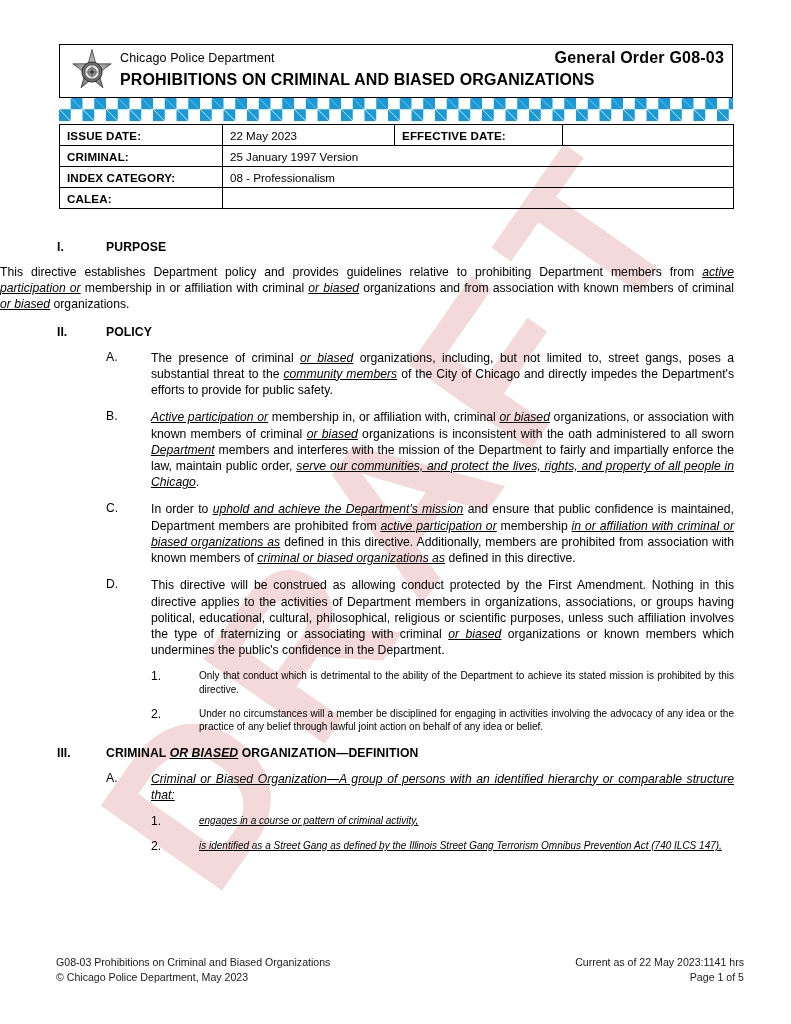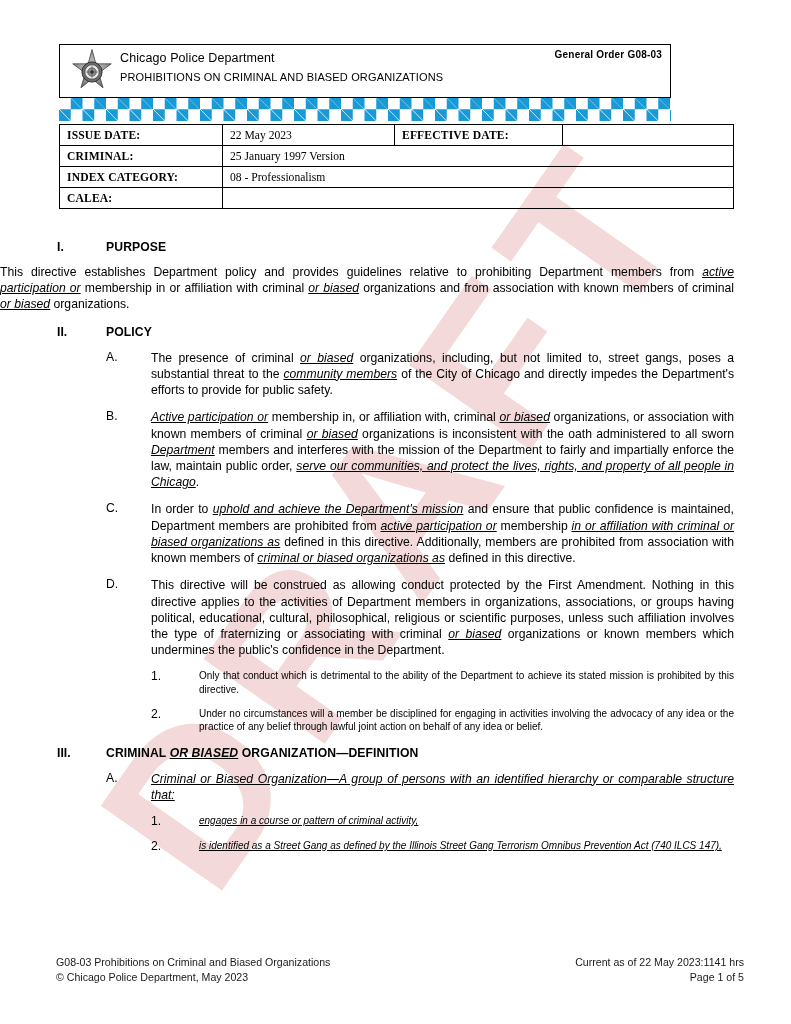--- a/index.html
+++ b/index.html
@@ -50,21 +50,21 @@
     height: 1024px;
     box-sizing: border-box;
     padding: 0;
   }
 
   
   .header-block {
     position: absolute;
     left: 59px;
     top: 44px;
-    width: 612px;
+    width: 674px;
   }
   .header-bar {
     border: 1.5px solid #000;
     background: #fff;
     height: 54px;
     position: relative;
     box-sizing: border-box;
   }
   .star-badge {
     position: absolute;
@@ -78,30 +78,30 @@
     left: 60px;
     top: 6px;
     font-size: 12.5px;
     color: #000;
     letter-spacing: 0.1px;
   }
   .order-id {
     position: absolute;
     right: 8px;
     top: 4px;
-    font-size: 10px;
+    font-size: 16px;
     font-weight: bold;
     letter-spacing: 0.2px;
   }
   .doc-title {
     position: absolute;
     left: 60px;
     top: 26px;
-    font-size: 11px;
-    font-weight: normal;
+    font-size: 16px;
+    font-weight: bold;
     letter-spacing: 0.15px;
   }
 
   
   .checker {
     height: 23px;
     width: 100%;
     margin-top: 0px;
     background-color: #ffffff;
     background-image:
@@ -121,21 +121,20 @@
     table-layout: fixed;
     background: transparent;
   }
   .info-table td {
     border: 1.2px solid #000;
     height: 21px;
     padding: 1px 7px;
     font-size: 11.6px;
     vertical-align: middle;
     box-sizing: border-box;
-    font-family: Liberation Serif, serif;
   }
   .info-table td.lbl {
     font-weight: bold;
     font-size: 11.6px;
     letter-spacing: 0.15px;
   }
   .col-lbl   { width: 163px; }
   .col-val   { width: 172px; }
   .col-lbl2  { width: 168px; }
   .col-val2  { width: 171px; }

